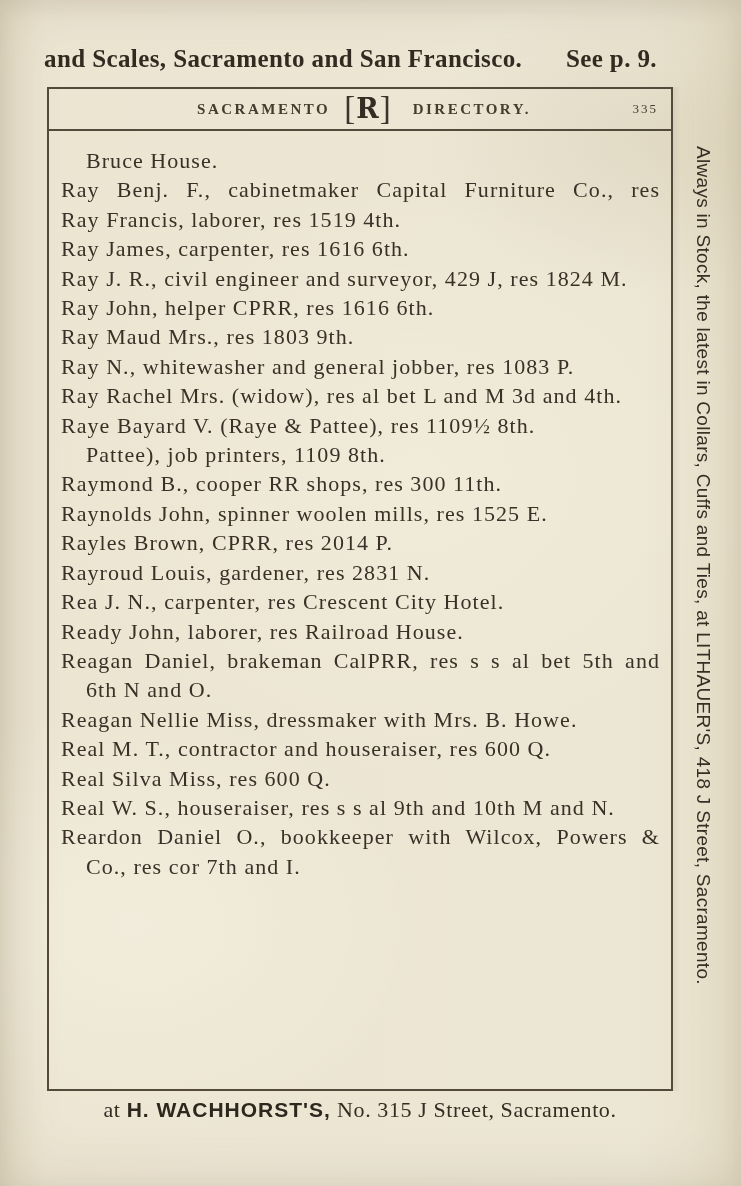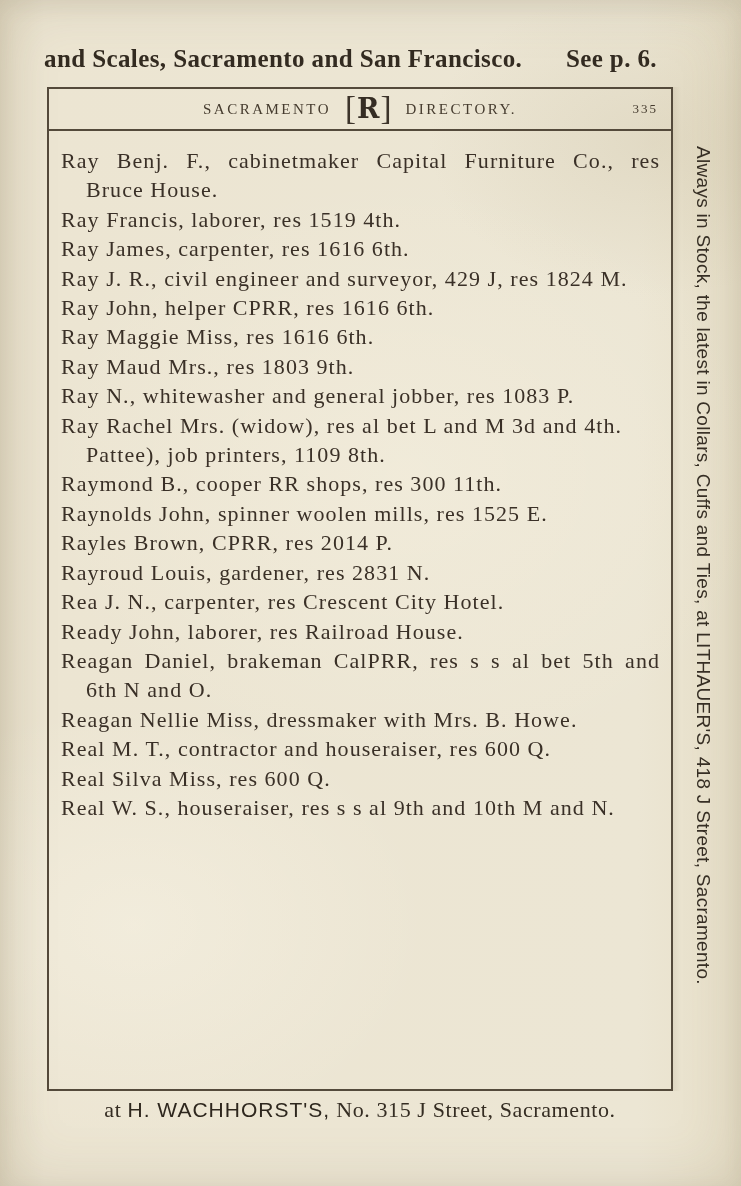--- a/index.html
+++ b/index.html
@@ -29,21 +29,21 @@
     box-sizing:border-box;border:2px solid #544a3b;
     background:transparent;
   }
   .hdr{
     position:relative;height:42px;box-sizing:border-box;
     border-bottom:2px solid #544a3b;
     display:flex;align-items:center;justify-content:center;
   }
   .hdr-center{display:flex;align-items:center;}
   .hdr .city,.hdr .dir{
-    font-size:15px;letter-spacing:2.5px;color:#453b2e;font-weight:400;
+    font-size:15px;letter-spacing:2.5px;color:#453b2e;font-weight:700;margin-left:8px;
   }
   .hdr .br{font-size:33px;font-weight:400;line-height:0;position:relative;top:-1px;color:#3c332a;}
   .hdr .br.open{margin-left:14px;margin-right:1px;}
   .hdr .br.close{margin-left:1px;margin-right:14px;}
   .hdr .ltr{font-size:27px;font-weight:bold;line-height:0;color:#352d24;font-family:"DejaVu Serif", serif;}
   .pnum{
     position:absolute;right:13px;top:50%;transform:translateY(-50%);
     font-size:13px;letter-spacing:2px;color:#453b2e;
   }
   
@@ -56,82 +56,82 @@
   .line{white-space:normal;}
   .line.full{text-align:justify;text-align-last:justify;}
   .line.cont{padding-left:25px;}
   
   .footer{
     position:absolute;left:47px;top:1097px;width:626px;
     text-align:center;font-size:22px;letter-spacing:0.6px;color:#352d23;
     white-space:nowrap;
   }
   .footer .store{
-    font-family:"Liberation Sans", sans-serif;font-weight:normal;
+    font-family:"Liberation Sans", sans-serif;font-weight:bold;
     font-size:21px;letter-spacing:1px;color:#2e271e;
   }
   
   .sidebar{
     position:absolute;left:714px;top:146px;width:936px;height:24px;
     transform:rotate(90deg);transform-origin:0 0;
     font-family:"Liberation Sans", sans-serif;
     font-size:19px;letter-spacing:0.3px;color:#362e24;
     white-space:nowrap;
   }
   
   .edge-shade{position:absolute;left:673px;top:87px;width:8px;height:1004px;
     background:linear-gradient(90deg, rgba(140,125,95,0.12), transparent);pointer-events:none;}
 </style>
 </head>
 <body>
 
 <div class="banner">
   <span>and Scales, Sacramento and San Francisco.</span>
-  <span>See p. 6.</span>
+  <span>See p. 9.</span>
 </div>
 
 <div class="box">
   <div class="hdr">
     <div class="hdr-center">
       <span class="city">SACRAMENTO</span>
       <span class="br open">[</span>
       <span class="ltr">R</span>
       <span class="br close">]</span>
       <span class="dir">DIRECTORY.</span>
     </div>
     <span class="pnum">335</span>
   </div>
   <div class="entries">
       <div class="entry">
+        <div class="line cont">Bruce House.</div>
         <div class="line full">Ray Benj. F., cabinetmaker Capital Furniture Co., res</div>
-        <div class="line cont">Bruce House.</div>
       </div>
       <div class="entry">
         <div class="line">Ray Francis, laborer, res 1519 4th.</div>
       </div>
       <div class="entry">
         <div class="line">Ray James, carpenter, res 1616 6th.</div>
       </div>
       <div class="entry">
         <div class="line">Ray J. R., civil engineer and surveyor, 429 J, res 1824 M.</div>
       </div>
       <div class="entry">
         <div class="line">Ray John, helper CPRR, res 1616 6th.</div>
       </div>
       <div class="entry">
-        <div class="line">Ray Maggie Miss, res 1616 6th.</div>
-      </div>
-      <div class="entry">
         <div class="line">Ray Maud Mrs., res 1803 9th.</div>
       </div>
       <div class="entry">
         <div class="line">Ray N., whitewasher and general jobber, res 1083 P.</div>
       </div>
       <div class="entry">
         <div class="line">Ray Rachel Mrs. (widow), res al bet L and M 3d and 4th.</div>
+      </div>
+      <div class="entry">
+        <div class="line">Raye Bayard V. (Raye &amp; Pattee), res 1109½ 8th.</div>
       </div>
       <div class="entry">
         <div class="line cont">Pattee), job printers, 1109 8th.</div>
       </div>
       <div class="entry">
         <div class="line">Raymond B., cooper RR shops, res 300 11th.</div>
       </div>
       <div class="entry">
         <div class="line">Raynolds John, spinner woolen mills, res 1525 E.</div>
       </div>
@@ -156,20 +156,24 @@
       </div>
       <div class="entry">
         <div class="line">Real M. T., contractor and houseraiser, res 600 Q.</div>
       </div>
       <div class="entry">
         <div class="line">Real Silva Miss, res 600 Q.</div>
       </div>
       <div class="entry">
         <div class="line">Real W. S., houseraiser, res s s al 9th and 10th M and N.</div>
       </div>
+      <div class="entry">
+        <div class="line full">Reardon Daniel O., bookkeeper with Wilcox, Powers &amp;</div>
+        <div class="line cont">Co., res cor 7th and I.</div>
+      </div>
     </div>
 </div>
 
 <div class="edge-shade"></div>
 
 <div class="footer">
   <span>at </span><span class="store">H. WACHHORST'S,</span><span> No. 315 J Street, Sacramento.</span>
 </div>
 
 <div class="sidebar">Always in Stock, the latest in Collars, Cuffs and Ties, at LITHAUER'S, 418 J Street, Sacramento.</div>

